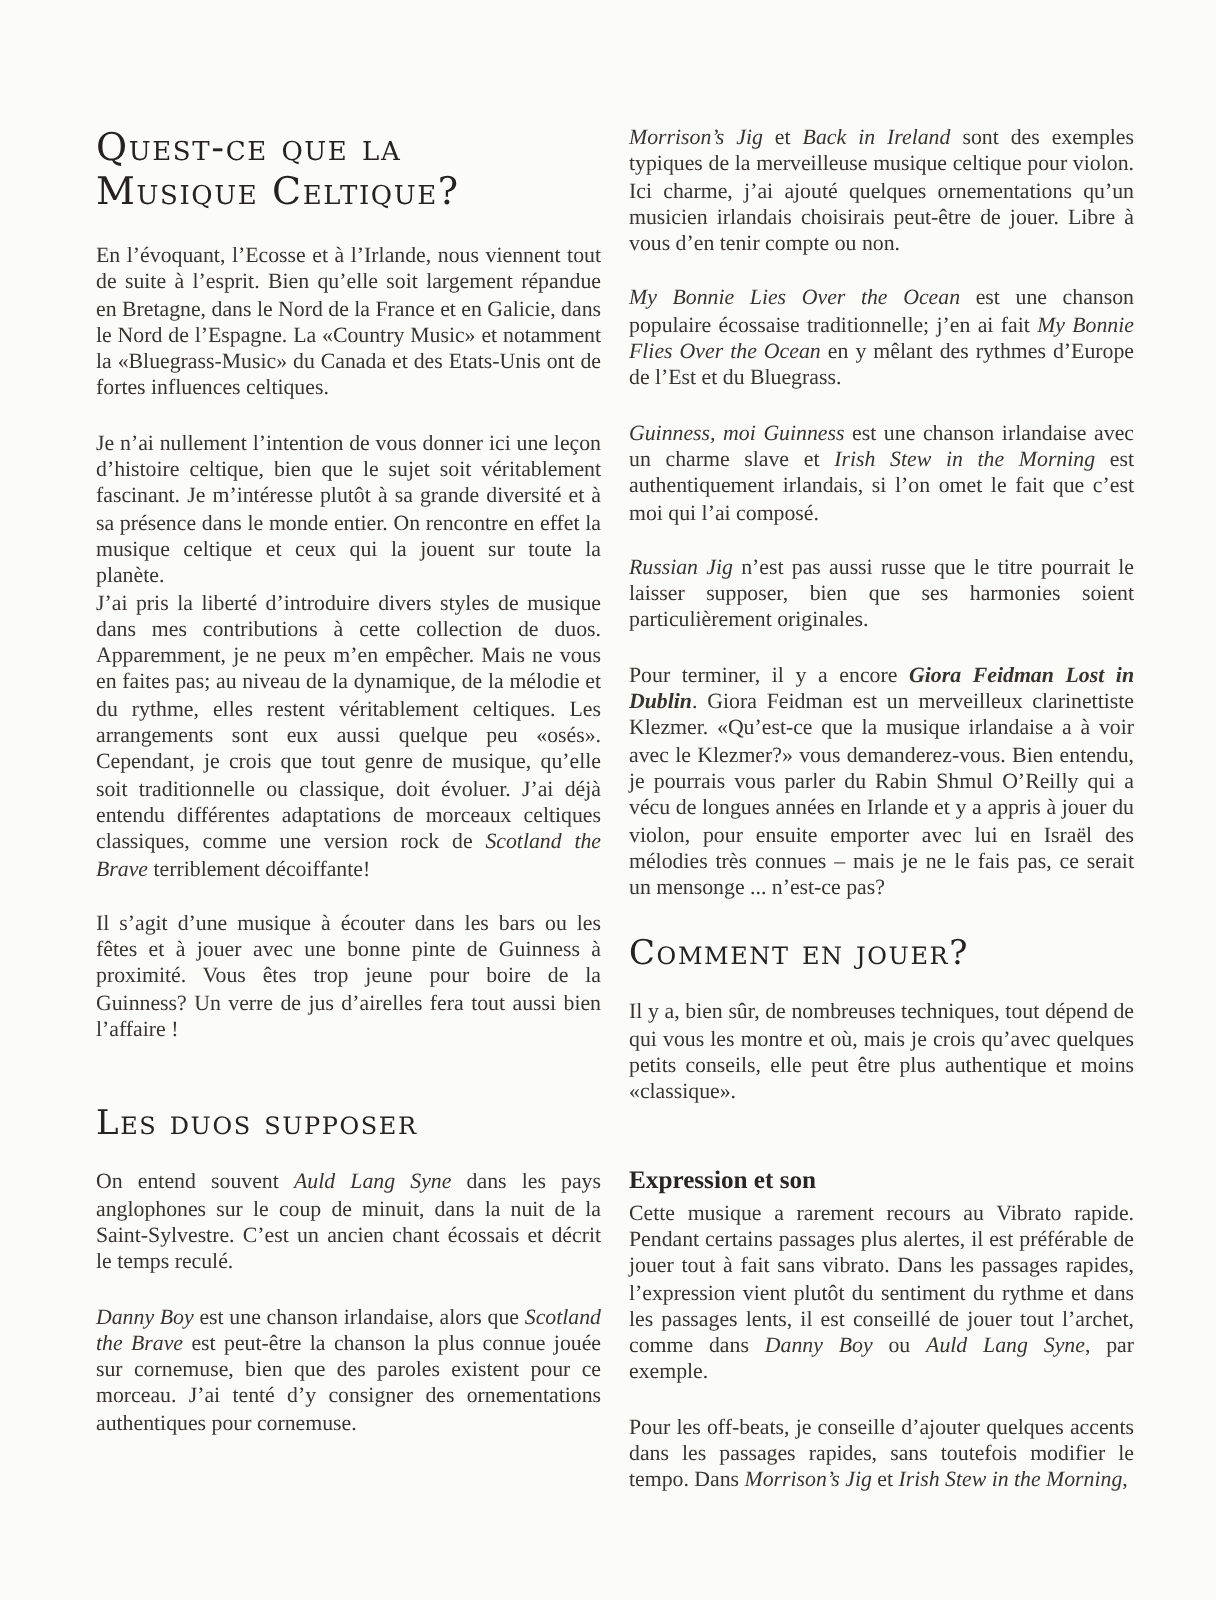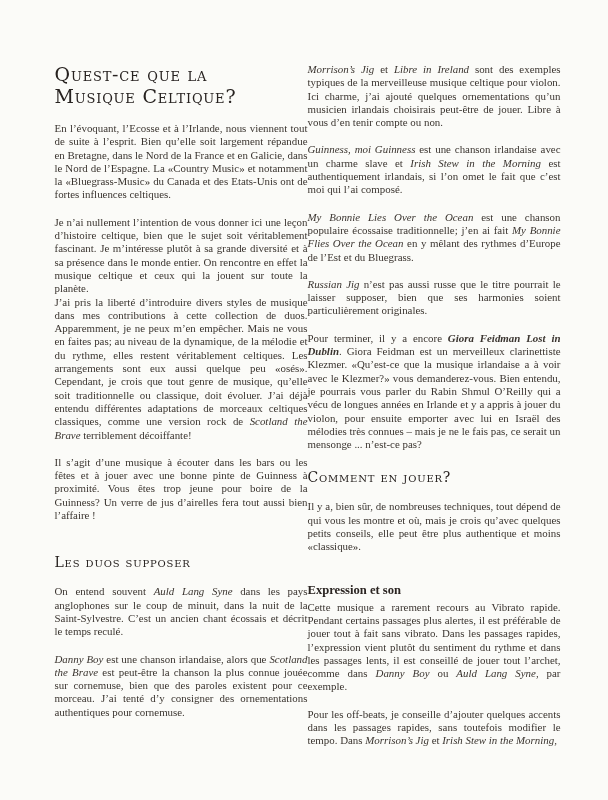--- a/index.html
+++ b/index.html
@@ -6,23 +6,23 @@
     margin: 0; padding: 0;
     width: 608px; height: 800px;
     background: #fbfbf8;
     overflow: hidden;
   }
   .page {
     box-sizing: border-box;
     width: 608px; height: 800px;
     padding: 63px 41px 0 48px;
     display: flex;
+    gap: 14px;
     font-family: "Liberation Serif", serif;
     color: #38322e;
-    justify-content: center;
   }
   .col { width: 253px; }
   p.body {
     font-size: 10.9px;
     line-height: 13.3px;
     text-align: justify;
     margin: 0 0 14px 0;
     color: #3a342f;
   }
   p.tight { margin-bottom: 0; }
@@ -36,21 +36,21 @@
     letter-spacing: 0.8px;
     margin: 0;
   }
   h1.h-main {
     font-size: 19px;
     line-height: 22px;
     margin: 0 0 15px 0;
   }
   h1.h-main span { display: block; }
   h2.h-sec {
-    font-size: 14px;
+    font-size: 17px;
     line-height: 20px;
     margin: 0 0 13px 0;
   }
   h2.gap-large { margin-top: 30px; }
   h2.gap-med   { margin-top: 16px; }
   h3.subhead {
     font-family: "Liberation Serif", serif;
     font-weight: bold;
     font-size: 12.6px;
     color: #2b2522;
@@ -70,23 +70,23 @@
     <p class="body"><span>En l’évoquant, l’Ecosse et à l’Irlande, nous viennent tout de suite à l’esprit. Bien qu’elle soit largement répandue en Bretagne, dans le Nord de la France et en Galicie, dans le Nord de l’Espagne. La «Country Music» et notamment la «Bluegrass-Music» du Canada et des Etats-Unis ont de fortes influences celtiques.</span></p>
     <p class="body tight"><span>Je n’ai nullement l’intention de vous donner ici une leçon d’histoire celtique, bien que le sujet soit véritablement fascinant. Je m’intéresse plutôt à sa grande diversité et à sa présence dans le monde entier. On rencontre en effet la musique celtique et ceux qui la jouent sur toute la planète.</span></p>
     <p class="body"><span>J’ai pris la liberté d’introduire divers styles de musique dans mes contributions à cette collection de duos. Apparemment, je ne peux m’en empêcher. Mais ne vous en faites pas; au niveau de la dynamique, de la mélodie et du rythme, elles restent véritablement celtiques. Les arrangements sont eux aussi quelque peu «osés». Cependant, je crois que tout genre de musique, qu’elle soit traditionnelle ou classique, doit évoluer. J’ai déjà entendu différentes adaptations de morceaux celtiques classiques, comme une version rock de </span><span class="it">Scotland the Brave</span><span> terriblement décoiffante!</span></p>
     <p class="body"><span>Il s’agit d’une musique à écouter dans les bars ou les fêtes et à jouer avec une bonne pinte de Guinness à proximité. Vous êtes trop jeune pour boire de la Guinness? Un verre de jus d’airelles fera tout aussi bien l’affaire !</span></p>
     <h2 class="celtic h-sec gap-large">Les duos supposer</h2>
     <p class="body"><span>On entend souvent </span><span class="it">Auld Lang Syne</span><span> dans les pays anglophones sur le coup de minuit, dans la nuit de la Saint-Sylvestre. C’est un ancien chant écossais et décrit le temps reculé.</span></p>
     <p class="body"><span class="it">Danny Boy</span><span> est une chanson irlandaise, alors que </span><span class="it">Scotland the Brave</span><span> est peut-être la chanson la plus connue jouée sur cornemuse, bien que des paroles existent pour ce morceau. J’ai tenté d’y consigner des ornementations authentiques pour cornemuse.</span></p>
   </div>
 
   <div class="col">
-    <p class="body"><span class="it">Morrison’s Jig</span><span> et </span><span class="it">Libre in Ireland</span><span> sont des exemples typiques de la merveilleuse musique celtique pour violon. Ici charme, j’ai ajouté quelques ornementations qu’un musicien irlandais choisirais peut-être de jouer. Libre à vous d’en tenir compte ou non.</span></p>
+    <p class="body"><span class="it">Morrison’s Jig</span><span> et </span><span class="it">Back in Ireland</span><span> sont des exemples typiques de la merveilleuse musique celtique pour violon. Ici charme, j’ai ajouté quelques ornementations qu’un musicien irlandais choisirais peut-être de jouer. Libre à vous d’en tenir compte ou non.</span></p>
+    <p class="body"><span class="it">My Bonnie Lies Over the Ocean</span><span> est une chanson populaire écossaise traditionnelle; j’en ai fait </span><span class="it">My Bonnie Flies Over the Ocean</span><span> en y mêlant des rythmes d’Europe de l’Est et du Bluegrass.</span></p>
     <p class="body"><span class="it">Guinness, moi Guinness</span><span> est une chanson irlandaise avec un charme slave et </span><span class="it">Irish Stew in the Morning</span><span> est authentiquement irlandais, si l’on omet le fait que c’est moi qui l’ai composé.</span></p>
-    <p class="body"><span class="it">My Bonnie Lies Over the Ocean</span><span> est une chanson populaire écossaise traditionnelle; j’en ai fait </span><span class="it">My Bonnie Flies Over the Ocean</span><span> en y mêlant des rythmes d’Europe de l’Est et du Bluegrass.</span></p>
     <p class="body"><span class="it">Russian Jig</span><span> n’est pas aussi russe que le titre pourrait le laisser supposer, bien que ses harmonies soient particulièrement originales.</span></p>
     <p class="body"><span>Pour terminer, il y a encore </span><span class="it bd">Giora Feidman Lost in Dublin</span><span>. Giora Feidman est un merveilleux clarinettiste Klezmer. «Qu’est-ce que la musique irlandaise a à voir avec le Klezmer?» vous demanderez-vous. Bien entendu, je pourrais vous parler du Rabin Shmul O’Reilly qui a vécu de longues années en Irlande et y a appris à jouer du violon, pour ensuite emporter avec lui en Israël des mélodies très connues – mais je ne le fais pas, ce serait un mensonge ... n’est-ce pas?</span></p>
     <h2 class="celtic h-sec gap-med">Comment en jouer?</h2>
     <p class="body"><span>Il y a, bien sûr, de nombreuses techniques, tout dépend de qui vous les montre et où, mais je crois qu’avec quelques petits conseils, elle peut être plus authentique et moins «classique».</span></p>
     <h3 class="subhead">Expression et son</h3>
     <p class="body"><span>Cette musique a rarement recours au Vibrato rapide. Pendant certains passages plus alertes, il est préférable de jouer tout à fait sans vibrato. Dans les passages rapides, l’expression vient plutôt du sentiment du rythme et dans les passages lents, il est conseillé de jouer tout l’archet, comme dans </span><span class="it">Danny Boy</span><span> ou </span><span class="it">Auld Lang Syne</span><span>, par exemple.</span></p>
     <p class="body"><span>Pour les off-beats, je conseille d’ajouter quelques accents dans les passages rapides, sans toutefois modifier le tempo. Dans </span><span class="it">Morrison’s Jig</span><span> et </span><span class="it">Irish Stew in the Morning</span><span>,</span></p>
   </div>
 
 </div>

